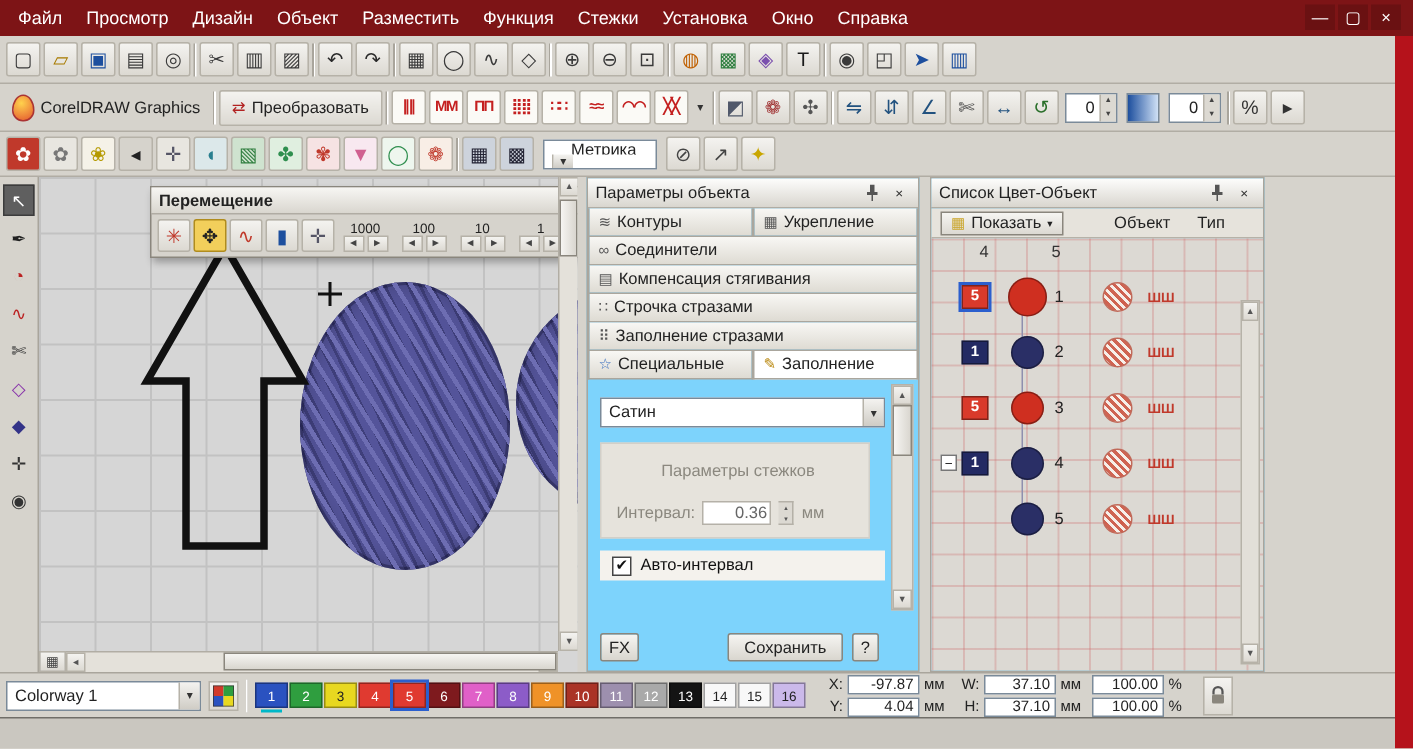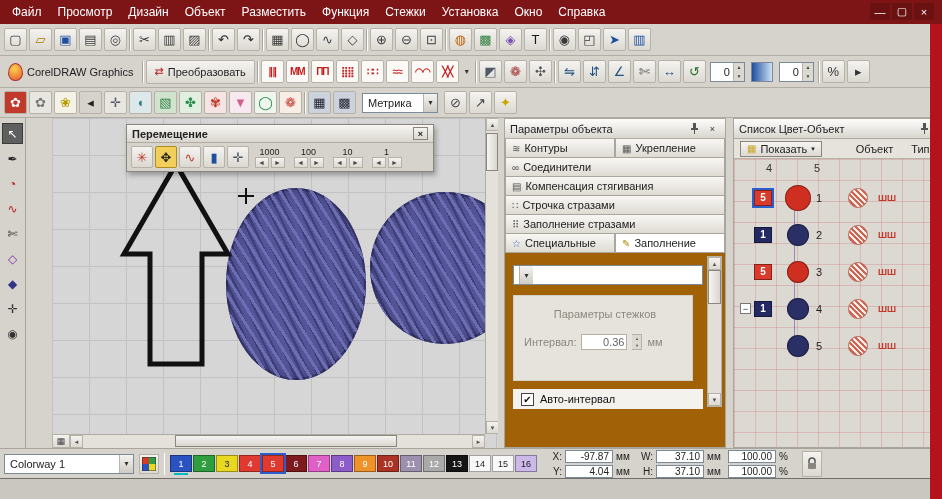--- a/index.html
+++ b/index.html
@@ -40,31 +40,31 @@
   .spinbox { flex:none; display:flex; align-items:stretch; height:20px; border:1px solid #7a8a99; background:#fff; margin:0 2px; }
   .spin-val { width:22px; display:flex; align-items:center; justify-content:flex-end; padding-right:3px; font-size:11px; }
   .spin-btns { width:11px; display:flex; flex-direction:column; border-left:1px solid #b6b2a8; background:#dcd9d2; }
   .spin-b { flex:1; display:flex; align-items:center; justify-content:center; font-size:5px; color:#444; }
   .chip-gradient { flex:none; width:22px; height:20px; border:1px solid #7a8a99;
                    background:linear-gradient(90deg,#1d4f9e,#cfe0f5); margin:0 2px; }
   .select { display:flex; align-items:center; height:20px; background:#fff; border:1px solid #7a8a99; padding-left:5px; }
   .select .val { flex:1; white-space:nowrap; overflow:hidden; }
   .dd-btn { width:14px; align-self:stretch; display:flex; align-items:center; justify-content:center;
             background:linear-gradient(#f4f3f0,#cfccc5); border-left:1px solid #b6b2a8; font-size:8px; color:#333; }
-  .metric-select { width:76px; margin:0 4px; }
+  .metric-select { width:76px; margin:0 4px;flex-direction:column; }
   
   .main { height:330px; display:flex; position:relative; }
   .lefttools { flex:none; width:26px; background:#d6d3cc; border-right:1px solid #a9a59c;
                display:flex; flex-direction:column; align-items:center; padding-top:5px; gap:4px; }
   .lefttool { width:21px; height:21px; display:flex; align-items:center; justify-content:center;
               font-size:12px; border:1px solid transparent; color:#333; }
   .lefttool.selected { background:#5f5f5f; color:#fff; border-color:#3c3c3c; }
-  .canvas-area { position:relative; flex:none; width:446px; overflow:hidden; background:#d6d6d6;
+  .canvas-area { position:relative; flex:none; width:359px; overflow:hidden; background:#d6d6d6;
     background-image:linear-gradient(#c2c2c2 1px,transparent 1px),linear-gradient(90deg,#c2c2c2 1px,transparent 1px);
-    background-size:37px 37px;margin-left:26px; }
+    background-size:37px 37px; }
   .stitch-circle { position:absolute; border-radius:50%; overflow:hidden; background:var(--c,#54549a);
                    box-shadow:inset 0 0 0 2px rgba(35,35,75,.55), inset 0 0 18px rgba(0,0,0,.25); }
   .stitch-circle .tex { position:absolute; inset:0;
     background:repeating-linear-gradient(58deg, var(--s,#6d6db2) 0 3px, transparent 3px 9px),
                repeating-linear-gradient(64deg, rgba(0,0,30,.25) 0 2px, transparent 2px 7px); }
   .arrow-svg { position:absolute; left:64px; top:40px; }
   .xhair { position:absolute; left:186px; top:70px; width:16px; height:16px; }
   .xhair div:nth-child(1){ position:absolute; left:7px; top:0; width:2px; height:16px; background:#111; }
   .xhair div:nth-child(2){ position:absolute; top:7px; left:0; height:2px; width:16px; background:#111; }
   
@@ -90,36 +90,36 @@
              font-size:6px; color:#555; border:1px solid #b6b2a8; background:linear-gradient(#f4f3f0,#dcd9d2); }
   .scr-thumb-v { position:absolute; left:0; top:15px; width:12px; height:38px; border:1px solid #8a867d; background:linear-gradient(90deg,#f6f5f2,#d9d6cf); }
   .vscroll .scr-btn.top { position:absolute; top:0; left:0; }
   .vscroll .scr-btn.bottom { position:absolute; bottom:0; left:0; }
   .hscroll .track { flex:1; position:relative; }
   .scr-thumb-h { position:absolute; left:92px; top:0; width:222px; height:12px; border:1px solid #8a867d; background:linear-gradient(#f6f5f2,#d9d6cf); }
   .canvas-corner { position:absolute; left:0; bottom:0; width:18px; height:14px; display:flex; align-items:center; justify-content:center;
                    font-size:9px; color:#444; border:1px solid #b6b2a8; background:linear-gradient(#f4f3f0,#dcd9d2); }
   .gap6 { flex:none; width:6px; } .gap7 { flex:none; width:7px; }
   
-  .panel { flex:none; background:#a16207; border:1px solid #a9a59c; position:relative; }
+  .panel { flex:none; background:#7dd3fc; border:1px solid #a9a59c; position:relative; }
   #panel1 { width:222px; } #panel2 { width:223px; }
   .panel-title { height:20px; display:flex; align-items:center; padding:0 5px;
                  background:linear-gradient(#fdfdfc,#d9d6cf); border-bottom:1px solid #b0aca3; font-size:11px; }
   .pt-btns { margin-left:auto; display:flex; gap:3px; }
   .pt-btn { width:15px; height:14px; display:flex; align-items:center; justify-content:center; font-size:9px; color:#333;
             border:1px solid transparent; }
   .ptab-row { display:flex; }
   .ptab { height:19px; display:flex; align-items:center; gap:4px; padding:0 6px; font-size:11px; color:#222;
           background:linear-gradient(#f8f7f4,#dedbd3); border:1px solid #aaa69d; border-top:none; white-space:nowrap; overflow:hidden; }
   .ptab.half { flex:1; }
   .ptab.full { display:flex; }
   .ptab.active { background:#fff; }
   .ptab-ic { font-size:10px; flex:none; }
   .fill-select { margin:12px 22px 0 8px; }
-  .param-box { margin:10px 32px 0 8px; height:86px; background:#e6e3dc; border:1px solid #d2cfc8;
+  .param-box { margin:10px 32px 0 8px; height:64px; background:#e6e3dc; border:1px solid #d2cfc8;
                color:#8b887f; padding:12px 6px 0 10px; }
   .pb-title { text-align:center; margin-bottom:14px; }
   .pb-row { display:flex; align-items:center; gap:5px; }
   .pb-input { width:46px; height:16px; background:#fff; border:1px solid #b5b1a8; display:flex; align-items:center;
               justify-content:flex-end; padding-right:2px; color:#666; }
   .pb-spin { width:10px; height:16px; display:flex; flex-direction:column; border:1px solid #b5b1a8; border-left:none; background:#dcd9d2; }
   .pb-spin span { flex:1; display:flex; align-items:center; justify-content:center; font-size:4px; color:#555; }
   .auto-row { margin:8px 22px 0 8px; height:20px; background:#f4f2ed; display:flex; align-items:center; gap:6px; padding-left:8px; color:#111; }
   .checkbox { width:13px; height:13px; background:#fff; border:1px solid #444; display:flex; align-items:center;
               justify-content:center; font-size:10px; color:#111; }
@@ -448,20 +448,21 @@
         <span class="ptab-ic" style="color: rgb(58, 111, 191);">☆</span>
         <span>Специальные</span>
       </span>
       <span class="ptab half active">
         <span class="ptab-ic" style="color: rgb(184, 134, 11);">✎</span>
         <span>Заполнение</span>
       </span>
     </div>
 
     <div class="select fill-select">
+      <span class="val">Сатин</span>
       <span class="dd-btn">▾</span>
     </div>
 
     <div class="param-box">
       <div class="pb-title">Параметры стежков</div>
       <div class="pb-row">
         <span>Интервал:</span>
         <span class="pb-input">0.36</span>
         <span class="pb-spin">
           <span>▲</span>
@@ -476,20 +477,26 @@
       <span>Авто-интервал</span>
     </div>
 
     <div class="pscroll">
       <span class="scr-btn">▲</span>
       <span class="pthumb"></span>
       <span class="spacer"></span>
       <span class="scr-btn">▼</span>
     </div>
 
+    <div class="p1-footer">
+      <span class="btn sm">FX</span>
+      <span class="fspacer"></span>
+      <span class="btn">Сохранить</span>
+      <span class="btn sm">?</span>
+    </div>
   </div>
 
   <span class="gap7"></span>
 
   <div class="panel" id="panel2">
     <div class="panel-title">
       <span>Список Цвет-Объект</span>
       <span class="pt-btns">
         <span class="pt-btn">
           <svg width="9" height="11" viewBox="0 0 9 11">

